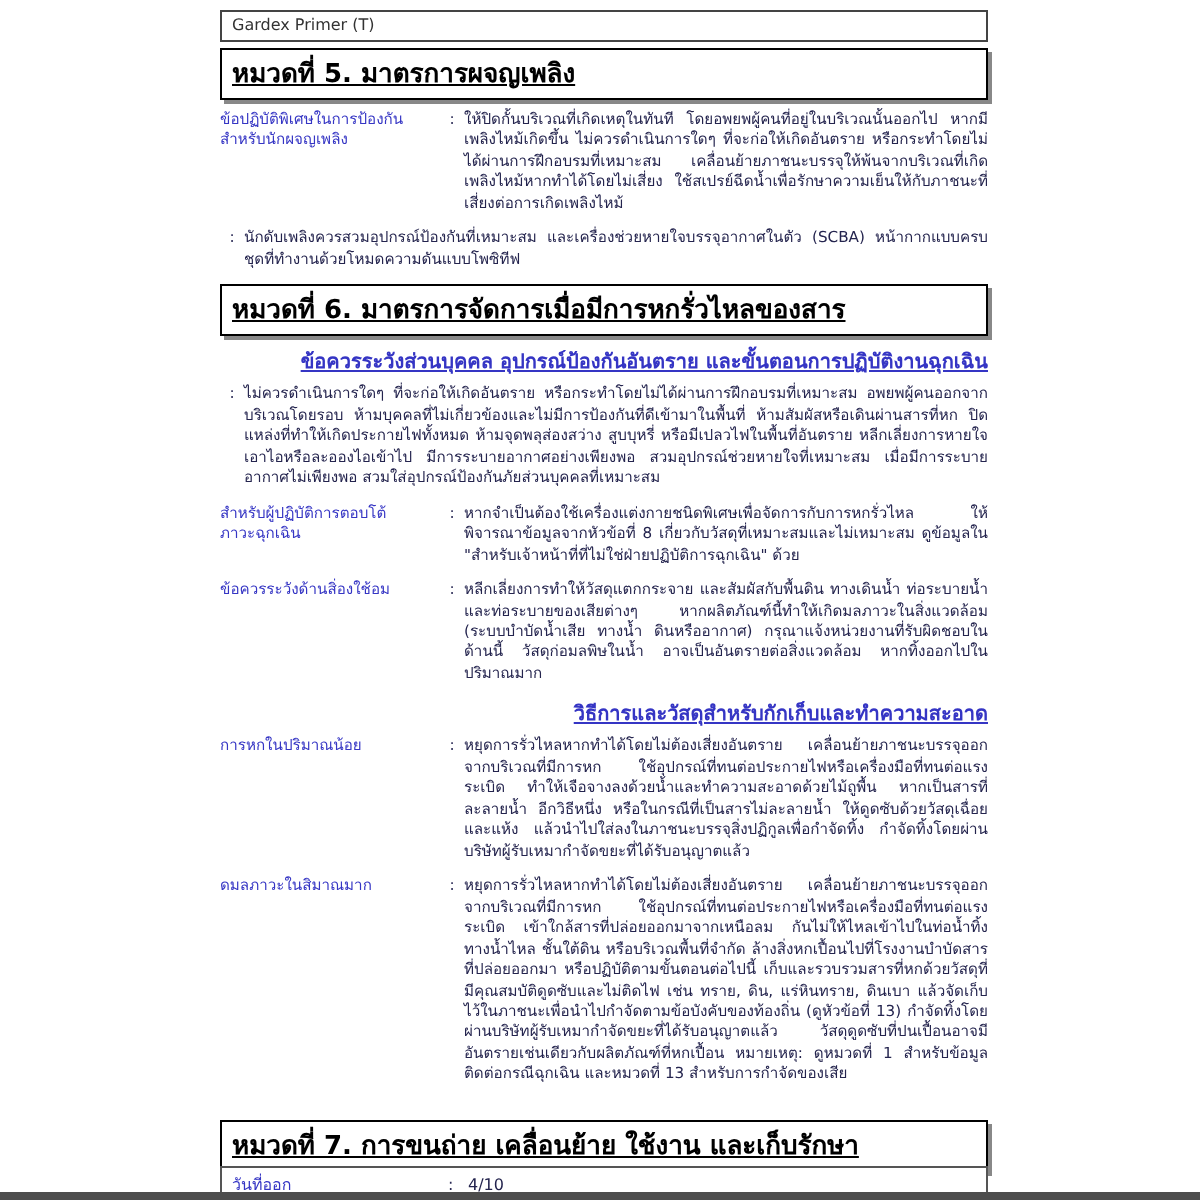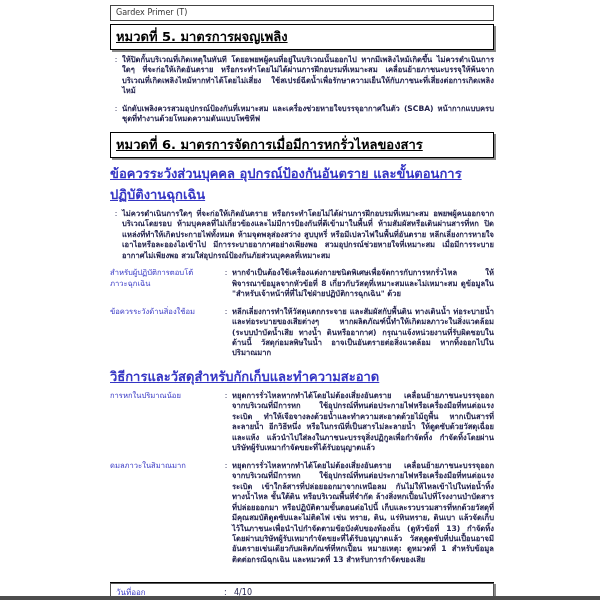--- a/index.html
+++ b/index.html
@@ -25,28 +25,29 @@
     color: #000;
     padding: 1px 5px 2px;
     margin: 2px 0 5px;
     text-decoration: underline;
   }
   .section-gap { height: 8px; }
 
   .row { display: flex; margin-bottom: 7px; font-size: 7.6px; line-height: 1.38; }
   .row .label { width: 110px; flex: none; color: #3535c4; padding-right: 4px; }
   .row .sep { width: 12px; flex: none; text-align: center; color: #2a2a55; }
-  .row .text { flex: 1; color: #24244e; text-align: justify; font-weight: bold; }
+  .row .text { flex: 1; color: #24244e; text-align: justify; }
 
   .subhead {
-    font-size: 13px;
+    font-size: 10px;
     color: #3535c4;
     text-decoration: underline;
     margin: 2px 0 4px;
     font-weight: bold;
+    text-align: right;
   }
 
   .footer-box {
     position: absolute;
     left: 110px;
     top: 583px;
     width: 384px;
     border: 1px solid #555;
     background: #fff;
     display: flex;
@@ -74,20 +75,21 @@
 
     <div class="title-box">
       <span>Gardex Primer (T)</span>
     </div>
 
     <div class="section-header">
       <span>หมวดที่ 5. มาตรการผจญเพลิง</span>
     </div>
 
     <div class="row">
+      <div class="label">ข้อปฏิบัติพิเศษในการป้องกันสำหรับนักผจญเพลิง</div>
       <div class="sep">:</div>
       <div class="text">ให้ปิดกั้นบริเวณที่เกิดเหตุในทันที โดยอพยพผู้คนที่อยู่ในบริเวณนั้นออกไป หากมีเพลิงไหม้เกิดขึ้น ไม่ควรดำเนินการใดๆ ที่จะก่อให้เกิดอันตราย หรือกระทำโดยไม่ได้ผ่านการฝึกอบรมที่เหมาะสม เคลื่อนย้ายภาชนะบรรจุให้พ้นจากบริเวณที่เกิดเพลิงไหม้หากทำได้โดยไม่เสี่ยง ใช้สเปรย์ฉีดน้ำเพื่อรักษาความเย็นให้กับภาชนะที่เสี่ยงต่อการเกิดเพลิงไหม้</div>
     </div>
 
     <div class="row">
       <div class="sep">:</div>
       <div class="text">นักดับเพลิงควรสวมอุปกรณ์ป้องกันที่เหมาะสม และเครื่องช่วยหายใจบรรจุอากาศในตัว (SCBA) หน้ากากแบบครบชุดที่ทำงานด้วยโหมดความดันแบบโพซิทีฟ</div>
     </div>
 
     <div class="section-header">

